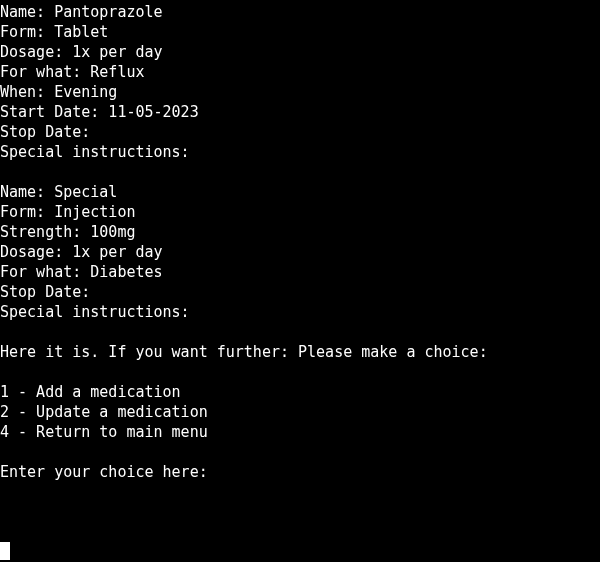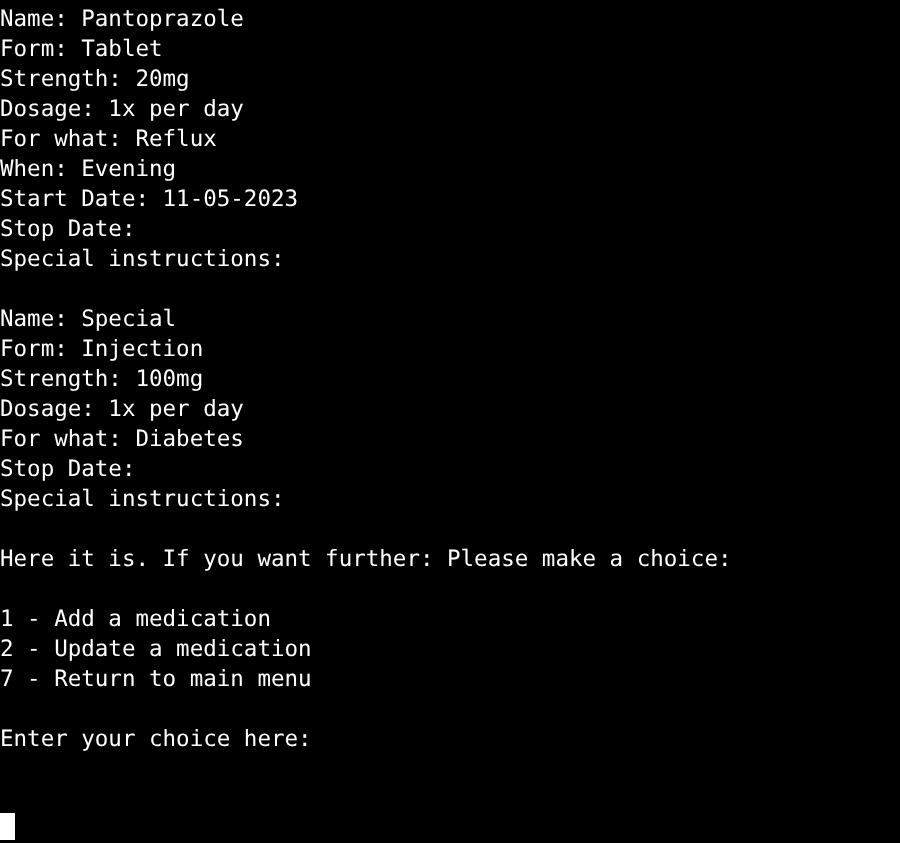--- a/index.html
+++ b/index.html
@@ -54,21 +54,20 @@
   }
 </style>
 </head>
 <body>
 
 <div id="terminal">
   <div id="screen">
 
     <div class="line">Name: Pantoprazole</div>
     <div class="line">Form: Tablet</div>
-    <div class="line">Strength: 20mg</div>
     <div class="line">Dosage: 1x per day</div>
     <div class="line">For what: Reflux</div>
     <div class="line">When: Evening</div>
     <div class="line">Start Date: 11-05-2023</div>
     <div class="line">Stop Date:</div>
     <div class="line">Special instructions:</div>
 
     <div class="line blank"></div>
 
     <div class="line">Name: Special</div>
@@ -80,21 +79,21 @@
     <div class="line">Special instructions:</div>
 
     <div class="line blank"></div>
 
     <div class="line">Here it is. If you want further: Please make a choice:</div>
 
     <div class="line blank"></div>
 
     <div class="line">1 - Add a medication</div>
     <div class="line">2 - Update a medication</div>
-    <div class="line">7 - Return to main menu</div>
+    <div class="line">4 - Return to main menu</div>
 
     <div class="line blank"></div>
 
     <div class="line">Enter your choice here:</div>
 
   </div>
   <div class="cursor"></div>
 </div>
 
 </body></html>

